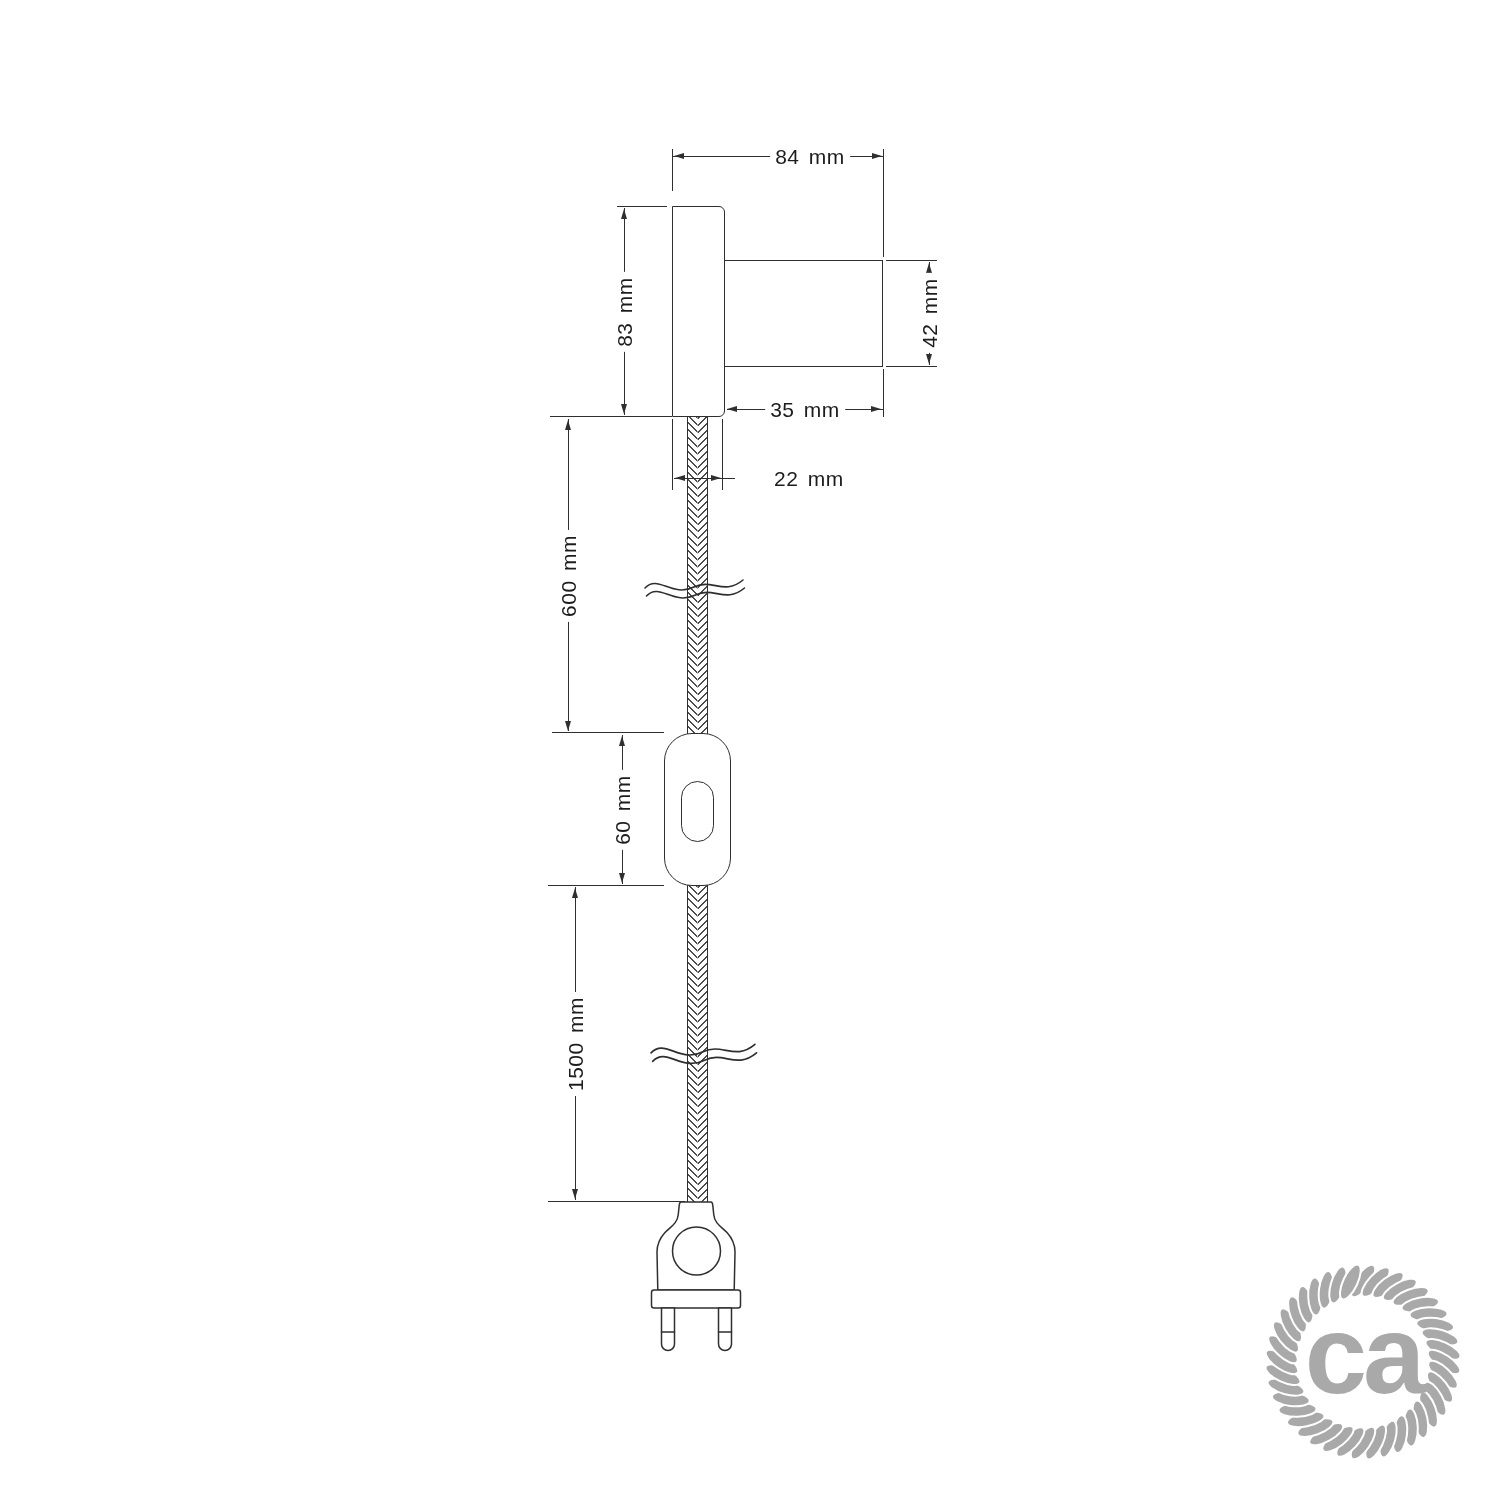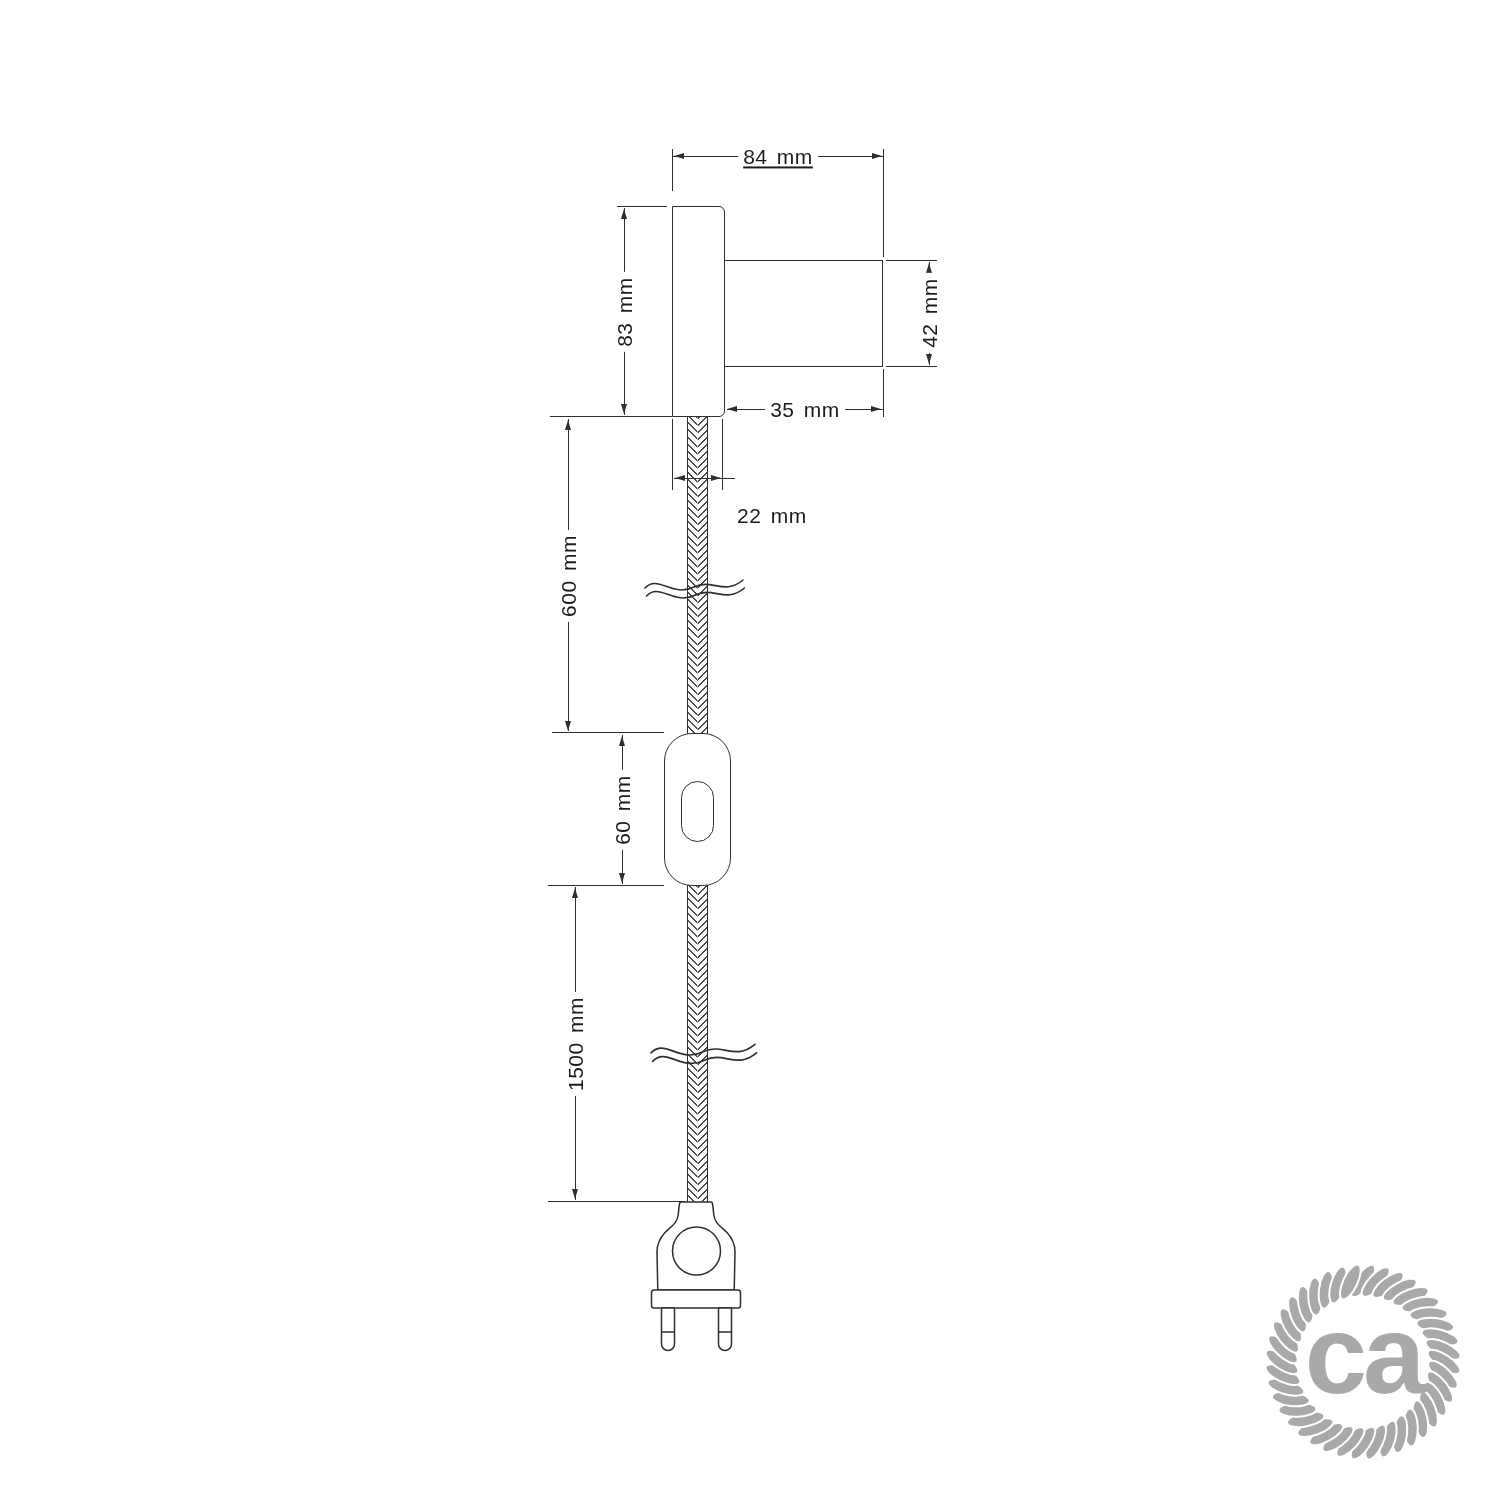--- a/index.html
+++ b/index.html
@@ -67,21 +67,21 @@
     <path class="stroke" d="M16.5,109 h13 v36 a6.5,6.5 0 0 1 -13,0 Z"></path>
     <path class="stroke" d="M73.5,109 h13 v36 a6.5,6.5 0 0 1 -13,0 Z"></path>
     <path class="stroke" d="M16.5,133 h13 M73.5,133 h13"></path>
   </svg>
 
   <div class="vl" style="left:672px;top:149px;height:42px;"></div>
   <div class="vl" style="left:883px;top:149px;height:108px;"></div>
   <div class="hl" style="left:673px;top:156px;width:210px;"></div>
   <div class="arr l" style="left:674px;top:153px;"></div>
   <div class="arr r" style="left:872px;top:153px;"></div>
-  <div class="dl" style="left:778px;top:157px;text-decoration:underline;">84 mm</div>
+  <div class="dl" style="left:810px;top:157px;">84 mm</div>
 
   <div class="hl" style="left:617px;top:206px;width:50px;"></div>
   <div class="hl" style="left:550px;top:416px;width:122px;"></div>
   <div class="vl" style="left:624px;top:208px;height:207px;"></div>
   <div class="arr u" style="left:621px;top:209px;"></div>
   <div class="arr d" style="left:621px;top:404px;"></div>
   <div class="dl v" style="left:625px;top:312px;">83 mm</div>
 
   <div class="hl" style="left:886px;top:260px;width:51px;"></div>
   <div class="hl" style="left:886px;top:366px;width:51px;"></div>
@@ -95,21 +95,21 @@
   <div class="arr l" style="left:727px;top:406px;"></div>
   <div class="arr r" style="left:871px;top:406px;"></div>
   <div class="dl" style="left:805px;top:410px;">35 mm</div>
 
   <div class="vl" style="left:672px;top:419px;height:71px;"></div>
   <div class="vl" style="left:722px;top:419px;height:71px;"></div>
   <div class="hl" style="left:674px;top:478px;width:48px;"></div>
   <div class="hl" style="left:723px;top:478px;width:12px;"></div>
   <div class="arr l" style="left:675px;top:475px;"></div>
   <div class="arr r" style="left:711px;top:475px;"></div>
-  <div class="dl lead" style="left:735px;top:479px;margin-top:37px;">22 mm</div>
+  <div class="dl lead" style="left:772px;top:479px;">22 mm</div>
 
   <div class="vl" style="left:568px;top:419px;height:312px;"></div>
   <div class="arr u" style="left:565px;top:420px;"></div>
   <div class="arr d" style="left:565px;top:721px;"></div>
   <div class="dl v" style="left:569px;top:576px;">600 mm</div>
   <div class="hl" style="left:552px;top:732px;width:112px;"></div>
 
   <div class="vl" style="left:622px;top:735px;height:149px;"></div>
   <div class="arr u" style="left:619px;top:736px;"></div>
   <div class="arr d" style="left:619px;top:873px;"></div>

